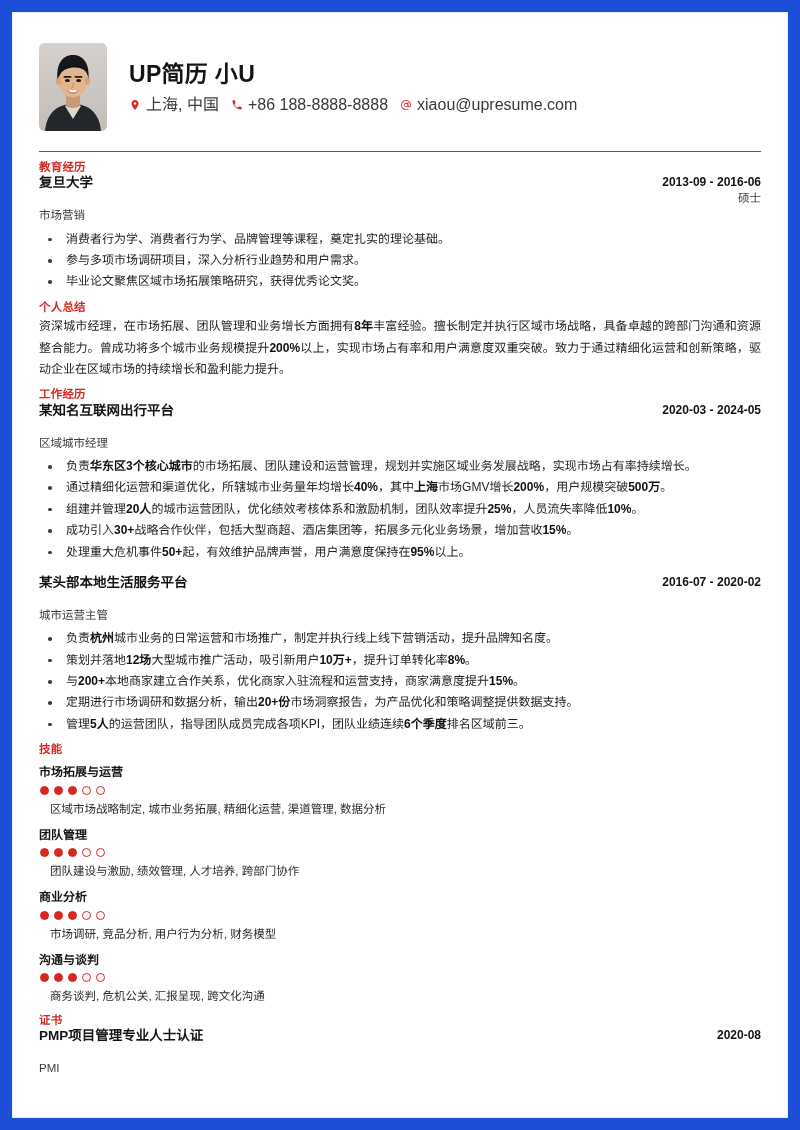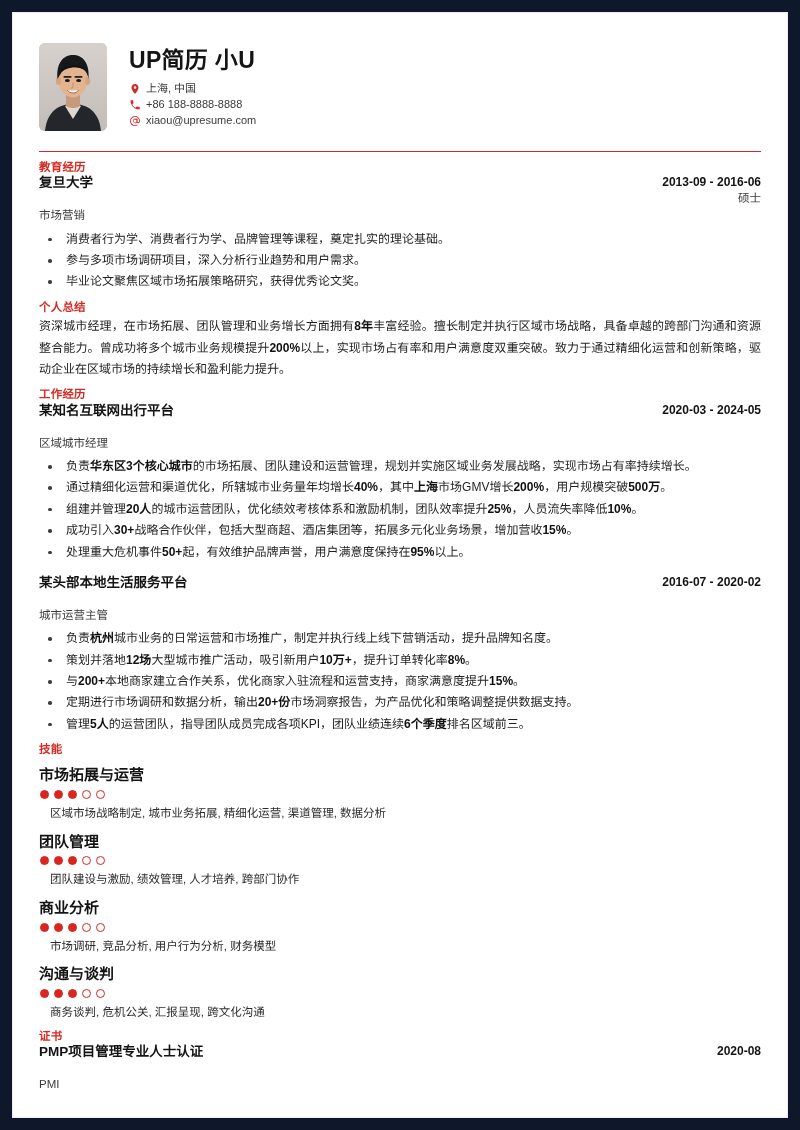--- a/index.html
+++ b/index.html
@@ -10,21 +10,21 @@
   body {
     font-family: "Liberation Sans", "DejaVu Sans", sans-serif;
     color: #1a1a1a;
     -webkit-font-smoothing: antialiased;
   }
   .page {
     position: relative;
     width: 800px;
     height: 1130px;
     margin: 0 auto;
-    background: #0f172a;
+    background: #1d4ed8;
     box-sizing: border-box;
     overflow: hidden;
   }
   .page-inner {
     position: absolute;
     left: 12px;
     top: 12px;
     width: 776px;
     height: 1106px;
     background: #ffffff;
@@ -58,23 +58,22 @@
     letter-spacing: 0.3px;
     color: #141414;
     line-height: 1.15;
     margin-bottom: 9px;
   }
   .contacts {
     display: flex;
     align-items: flex-start;
     flex-wrap: wrap;
     gap: 4px 12px;
-    font-size: 11px;
+    font-size: 16px;
     color: #3a3a3a;
-    flex-direction: column;
   }
   .contact-item {
     display: inline-flex;
     align-items: center;
     gap: 5px;
     white-space: nowrap;
   }
   .c-icon {
     display: inline-flex;
     align-items: center;
@@ -170,21 +169,21 @@
     color: #1f1f1f;
     text-align: justify;
     margin-top: 2px;
   }
   .summary-text b { font-weight: bold; color: #111; }
 
   
   .skill { margin-top: 9px; }
   .skill:first-of-type { margin-top: 0; }
   .skill-name {
-    font-size: 15px;
+    font-size: 12px;
     font-weight: bold;
     color: #141414;
     line-height: 1.3;
   }
   .dots {
     display: flex;
     gap: 5px;
     margin: 5px 0 6px 1px;
   }
   .dot {

